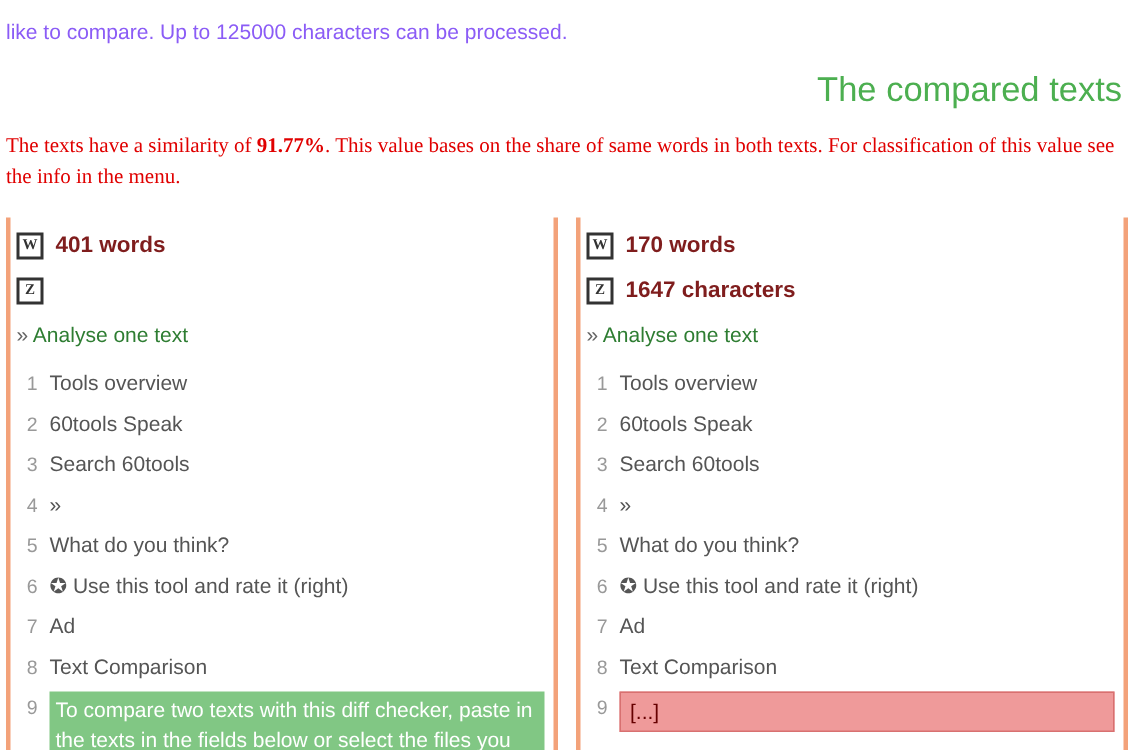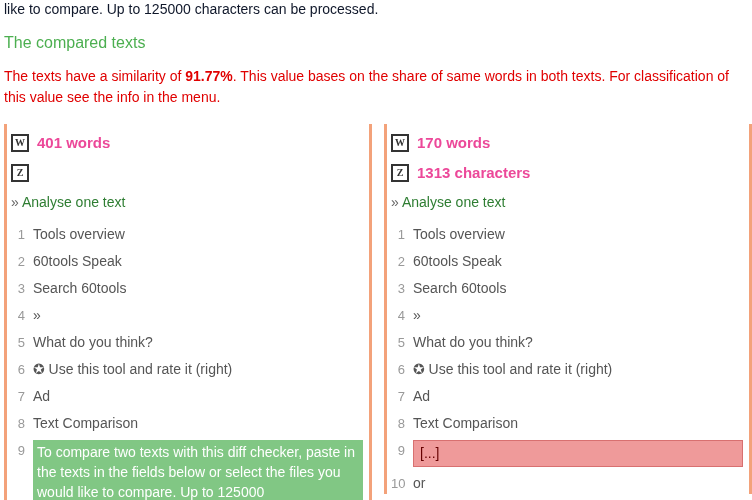--- a/index.html
+++ b/index.html
@@ -5,36 +5,38 @@
   * { box-sizing: border-box; margin: 0; padding: 0; }
   body {
     font-family: Arial, Helvetica, sans-serif;
     font-size: 14px;
     color: #555;
     background: #fff;
     width: 752px;
     overflow: hidden;
   }
   .intro-text {
-    color: #0f172a;
-    padding: 0 4px 6px 4px;
+    color: #8b5cf6;
+    padding: 12px 4px 6px 4px;
     font-size: 14px;
     line-height: 1.4;
   }
   .section-title {
     color: #4caf50;
-    font-size: 16px;
+    font-size: 23px;
     font-weight: normal;
     padding: 8px 4px 10px 4px;
+    text-align: right;
   }
   .similarity {
     color: #e00000;
     padding: 4px 4px 16px 4px;
     line-height: 1.5;
     font-size: 14px;
+    font-family: Liberation Serif, serif;
   }
   .similarity strong { font-weight: bold; }
   .columns {
     display: flex;
     width: 100%;
   }
   .col {
     flex: 1;
     position: relative;
     padding: 0 0 0 4px;
@@ -58,21 +60,21 @@
     align-items: center;
     justify-content: center;
     font-size: 10px;
     font-weight: bold;
     color: #333;
     margin-right: 8px;
     font-family: Georgia, serif;
   }
   .stat-text {
     font-weight: bold;
-    color: #ec4899;
+    color: #7f1d1d;
     font-size: 15px;
   }
   .analyse-row {
     margin: 2px 0 14px 0;
     font-size: 14px;
   }
   .analyse-prefix { color: #666; }
   .analyse-link {
     color: #2e7d32;
     text-decoration: none;
@@ -180,21 +182,21 @@
   </div>
 
   <div class="col right">
     <div class="col-inner">
       <div class="stat-row">
         <span class="stat-icon">W</span>
         <span class="stat-text">170 words</span>
       </div>
       <div class="stat-row">
         <span class="stat-icon">Z</span>
-        <span class="stat-text">1313 characters</span>
+        <span class="stat-text">1647 characters</span>
       </div>
       <div class="analyse-row">
         <span class="analyse-prefix">» </span><a class="analyse-link">Analyse one text</a>
       </div>
       <div class="lines" id="right-lines">
           <div class="line">
             <div class="ln">1</div>
             <div class="lt">Tools overview</div>
           </div>
           <div class="line">

